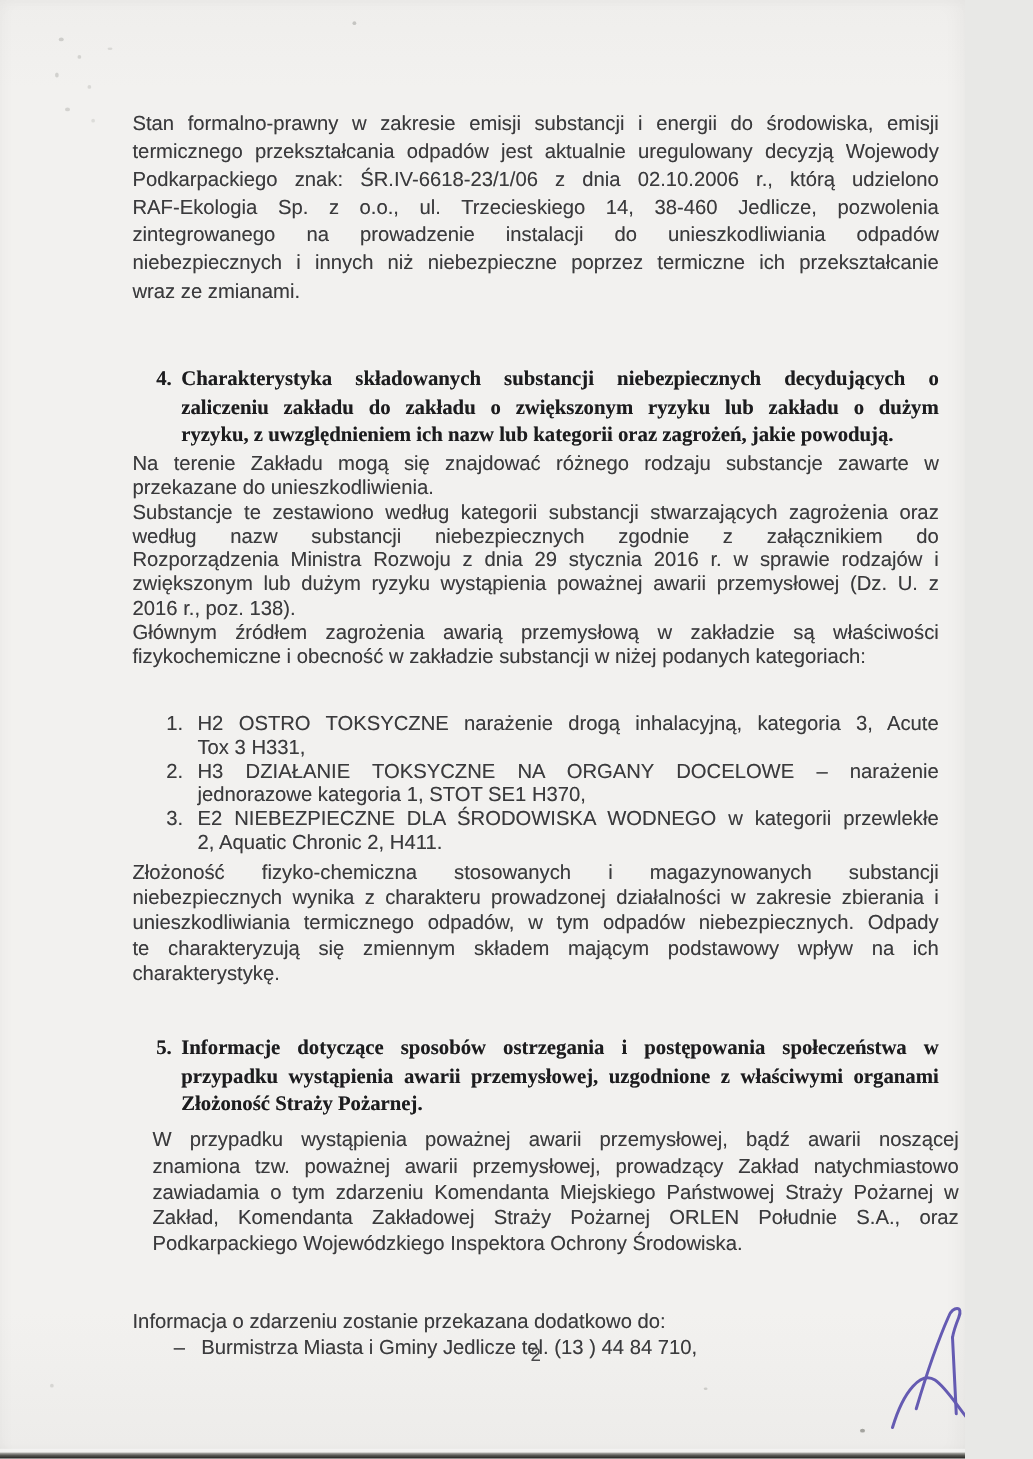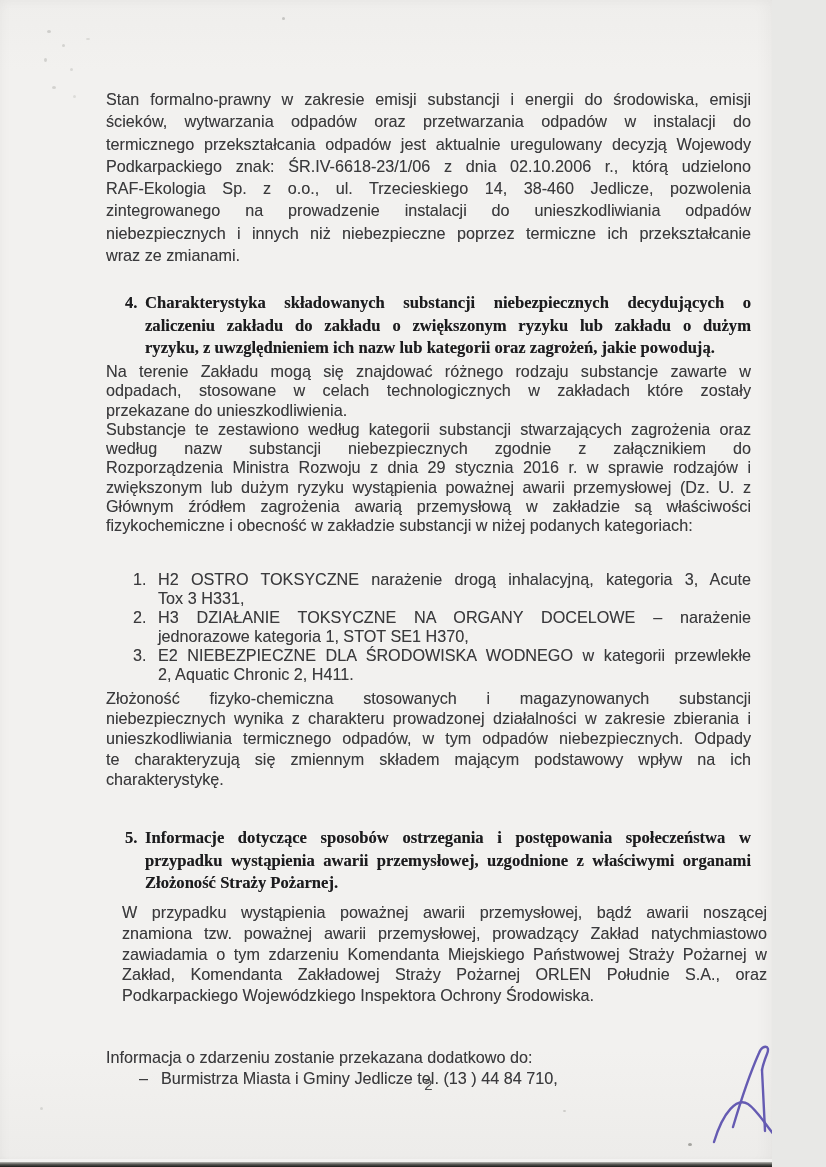--- a/index.html
+++ b/index.html
@@ -53,49 +53,48 @@
   .scan-edge-light { position:absolute; left:0; right:0; bottom:5px; height:3px;
                background:#f7f7f5; opacity:.7; }
 </style>
 </head>
 <body>
 
 <div class="page">
 
   <div class="block p-intro">
       <div class="tline">Stan formalno-prawny w zakresie emisji substancji i energii do środowiska, emisji</div>
-      <div class="tline">ścieków, wytwarzania odpadów oraz przetwarzania odpadów w instalacji do</div>
       <div class="tline">termicznego przekształcania odpadów jest aktualnie uregulowany decyzją Wojewody</div>
       <div class="tline">Podkarpackiego znak: ŚR.IV-6618-23/1/06 z dnia 02.10.2006 r., którą udzielono</div>
       <div class="tline">RAF-Ekologia Sp. z o.o., ul. Trzecieskiego 14, 38-460 Jedlicze, pozwolenia</div>
       <div class="tline">zintegrowanego na prowadzenie instalacji do unieszkodliwiania odpadów</div>
       <div class="tline">niebezpiecznych i innych niż niebezpieczne poprzez termiczne ich przekształcanie</div>
       <div class="tline last">wraz ze zmianami.</div>
     </div>
 
   <div class="heading h4">
     <span class="hnum">4.</span>
     <span class="htext">
         <div class="tline">Charakterystyka składowanych substancji niebezpiecznych decydujących o</div>
         <div class="tline">zaliczeniu zakładu do zakładu o zwiększonym ryzyku lub zakładu o dużym</div>
         <div class="tline last">ryzyku, z uwzględnieniem ich nazw lub kategorii oraz zagrożeń, jakie powodują.</div>
       </span>
   </div>
 
   <div class="block p-mid">
     <div>
         <div class="tline">Na terenie Zakładu mogą się znajdować różnego rodzaju substancje zawarte w</div>
-        <div class="tline">odpadach, stosowane w celach technologicznych w zakładach które zostały</div>
         <div class="tline last">przekazane do unieszkodliwienia.</div>
       </div>
     <div>
         <div class="tline">Substancje te zestawiono według kategorii substancji stwarzających zagrożenia oraz</div>
         <div class="tline">według nazw substancji niebezpiecznych zgodnie z załącznikiem do</div>
         <div class="tline">Rozporządzenia Ministra Rozwoju z dnia 29 stycznia 2016 r. w sprawie rodzajów i</div>
         <div class="tline">zwiększonym lub dużym ryzyku wystąpienia poważnej awarii przemysłowej (Dz. U. z</div>
+        <div class="tline last">2016 r., poz. 138).</div>
       </div>
     <div>
         <div class="tline">Głównym źródłem zagrożenia awarią przemysłową w zakładzie są właściwości</div>
         <div class="tline last">fizykochemiczne i obecność w zakładzie substancji w niżej podanych kategoriach:</div>
       </div>
   </div>
 
   <div class="block hazard-list">
     <div class="li">
       <span class="num">1.</span>

